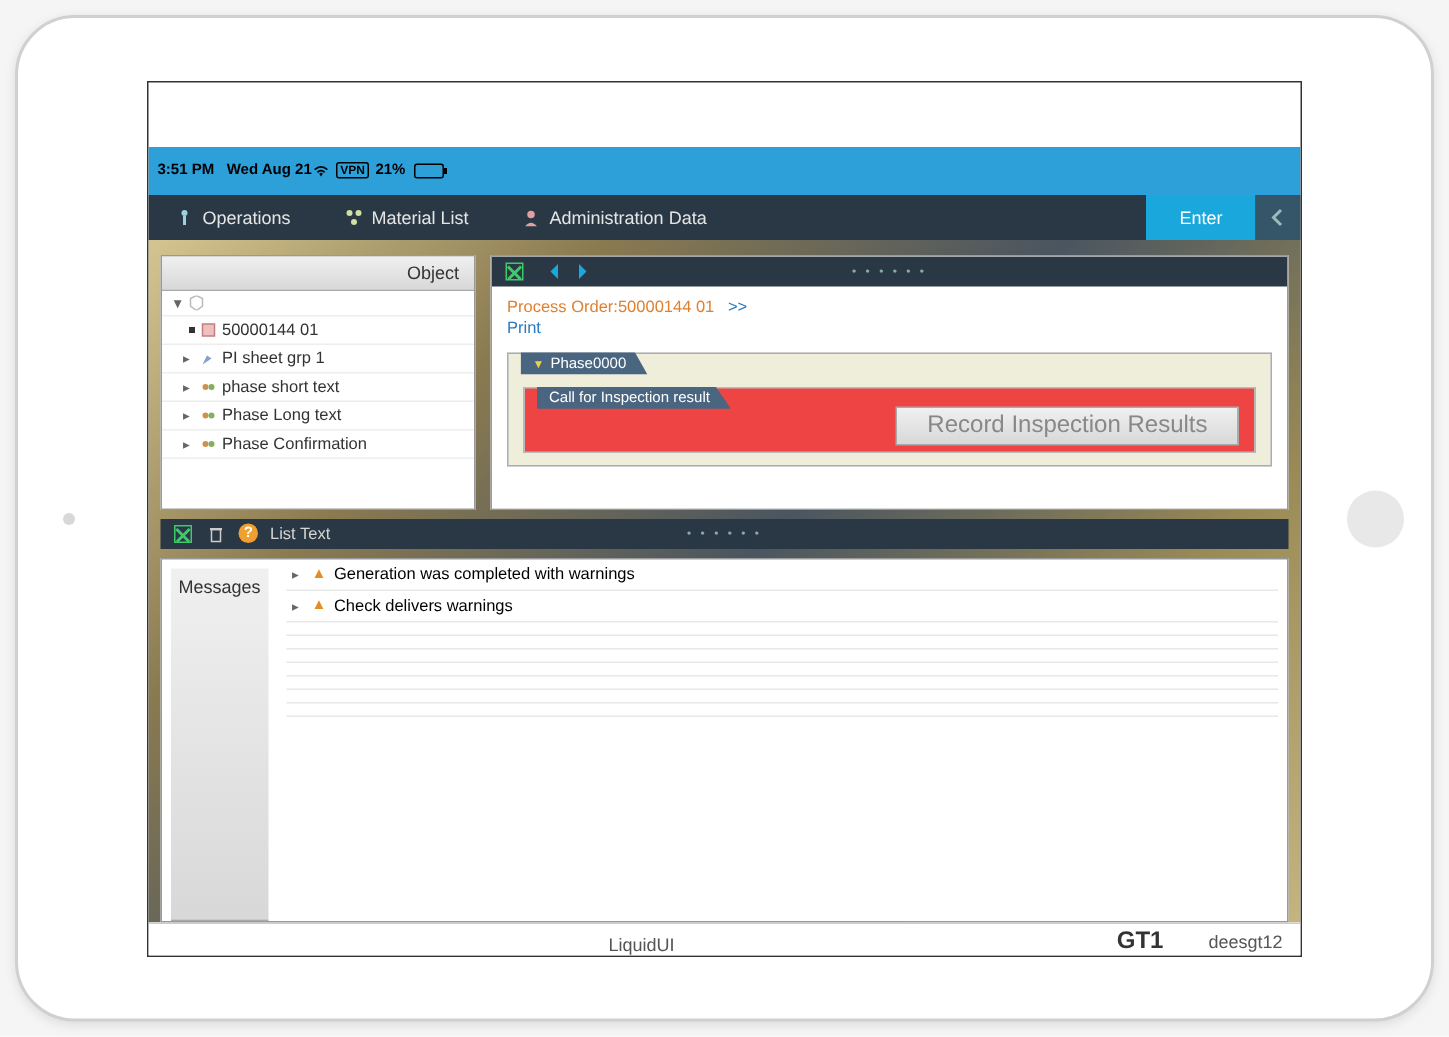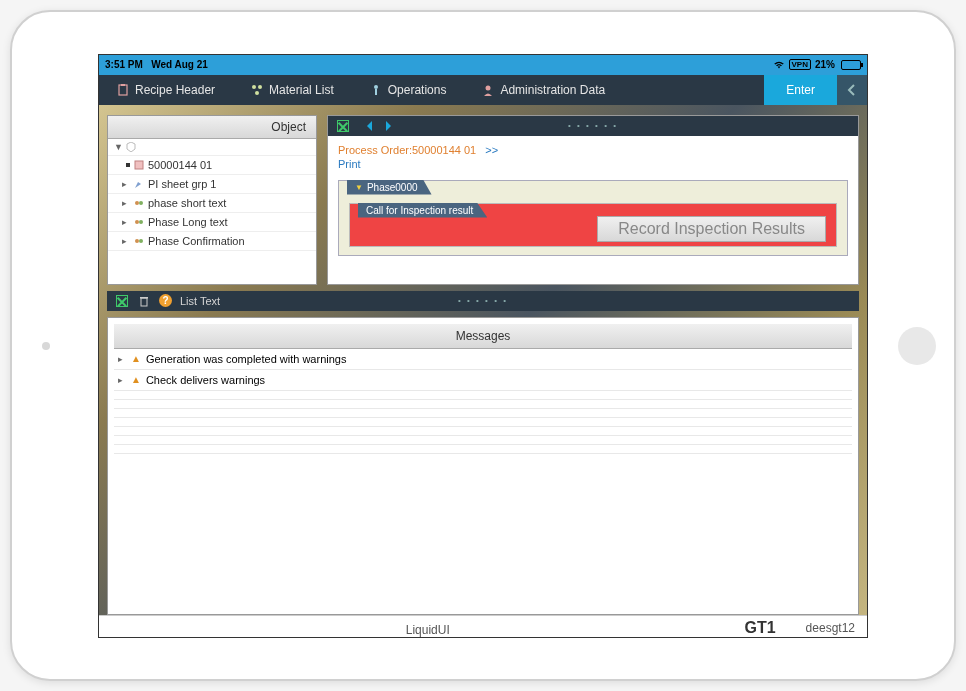--- a/index.html
+++ b/index.html
@@ -46,29 +46,30 @@
     width: 770px;
     height: 584px;
     background: #fff;
     border: 1px solid #333;
     display: flex;
     flex-direction: column;
     overflow: hidden;
   }
   
   .status-bar {
-    height: 20px;
+    height: 32px;
     background: #2d9fd9;
     display: flex;
     align-items: center;
-    justify-content: space-between;
+    justify-content: flex-start;
     font-size: 10px;
     font-weight: 600;
     color: #000;
     padding: 0 6px;
+    margin-top: 43px;
   }
   .status-right { display: flex; align-items: center; gap: 4px; }
   .wifi-icon, .vpn-box, .batt {
     display: inline-flex; align-items: center;
   }
   .vpn-box { border:1px solid #000; font-size:8px; padding:0 2px; border-radius:2px; }
   .batt-shell { width:20px; height:10px; border:1px solid #000; border-radius:2px; position:relative; margin-left:2px;}
   .batt-shell::after{content:'';position:absolute;right:-3px;top:2px;width:2px;height:4px;background:#000;}
   .batt-fill{height:100%;background:#3a4;width:25%;}
   
@@ -216,21 +217,21 @@
   
   .msg-toolbar{
     height:20px;background:#2a3845;display:flex;align-items:center;gap:8px;padding:0 8px;
     position:relative;
   }
   .trash-icon{width:12px;height:12px;}
   .help-icon{width:13px;height:13px;background:#f0a030;border-radius:50%;color:#fff;font-size:10px;font-weight:bold;display:flex;align-items:center;justify-content:center;}
   .lt-label{color:#d5d5d5;font-size:11px;}
   .messages-panel{
     flex:1;background:#fff;border:1px solid #999;
-    display:flex;flex-direction:column;margin-bottom:0;
+    display:flex;margin-bottom:0;
   }
   .msg-header{
     background:linear-gradient(#f0f0f0,#d8d8d8);
     border-bottom:1px solid #aaa;
     font-size:12px;text-align:center;padding:5px;color:#333;
     margin:6px 6px 0 6px;
   }
   .msg-list{flex:1;font-size:11px;padding:0 6px;}
   .msg-row{
     border-bottom:1px solid #e8e8e8;padding:4px 4px;display:flex;align-items:center;gap:5px;
@@ -274,39 +275,32 @@
         <span class="vpn-box">VPN</span>
         <span>21%</span>
         <span class="batt-shell"><span class="batt-fill"></span></span>
       </div>
     </div>
 
 
     <div class="tabbar">
       <div class="tab">
         <svg class="tab-icon" viewBox="0 0 12 12">
-            <rect x="2" y="1" width="8" height="10" fill="none" stroke="#e0a0a0" stroke-width="1.2"></rect>
-            <rect x="4" y="0" width="4" height="2" fill="#e0a0a0"></rect>
+            <circle cx="6" cy="3" r="2" fill="#a0d0e0"></circle>
+            <rect x="5" y="5" width="2" height="6" fill="#a0d0e0"></rect>
           </svg>
-        <span>Recipe Header</span>
+        <span>Operations</span>
       </div>
       <div class="tab">
         <svg class="tab-icon" viewBox="0 0 12 12">
             <circle cx="3" cy="3" r="2" fill="#d0e0a0"></circle>
             <circle cx="9" cy="3" r="2" fill="#d0e0a0"></circle>
             <circle cx="6" cy="9" r="2" fill="#d0e0a0"></circle>
           </svg>
         <span>Material List</span>
-      </div>
-      <div class="tab">
-        <svg class="tab-icon" viewBox="0 0 12 12">
-            <circle cx="6" cy="3" r="2" fill="#a0d0e0"></circle>
-            <rect x="5" y="5" width="2" height="6" fill="#a0d0e0"></rect>
-          </svg>
-        <span>Operations</span>
       </div>
       <div class="tab">
         <svg class="tab-icon" viewBox="0 0 12 12">
             <circle cx="6" cy="4" r="2.5" fill="#e0a0a0"></circle>
             <path d="M2 12 Q6 7 10 12 Z" fill="#e0a0a0"></path>
           </svg>
         <span>Administration Data</span>
       </div>
       <div class="tb-enter">
         <span>Enter</span>

